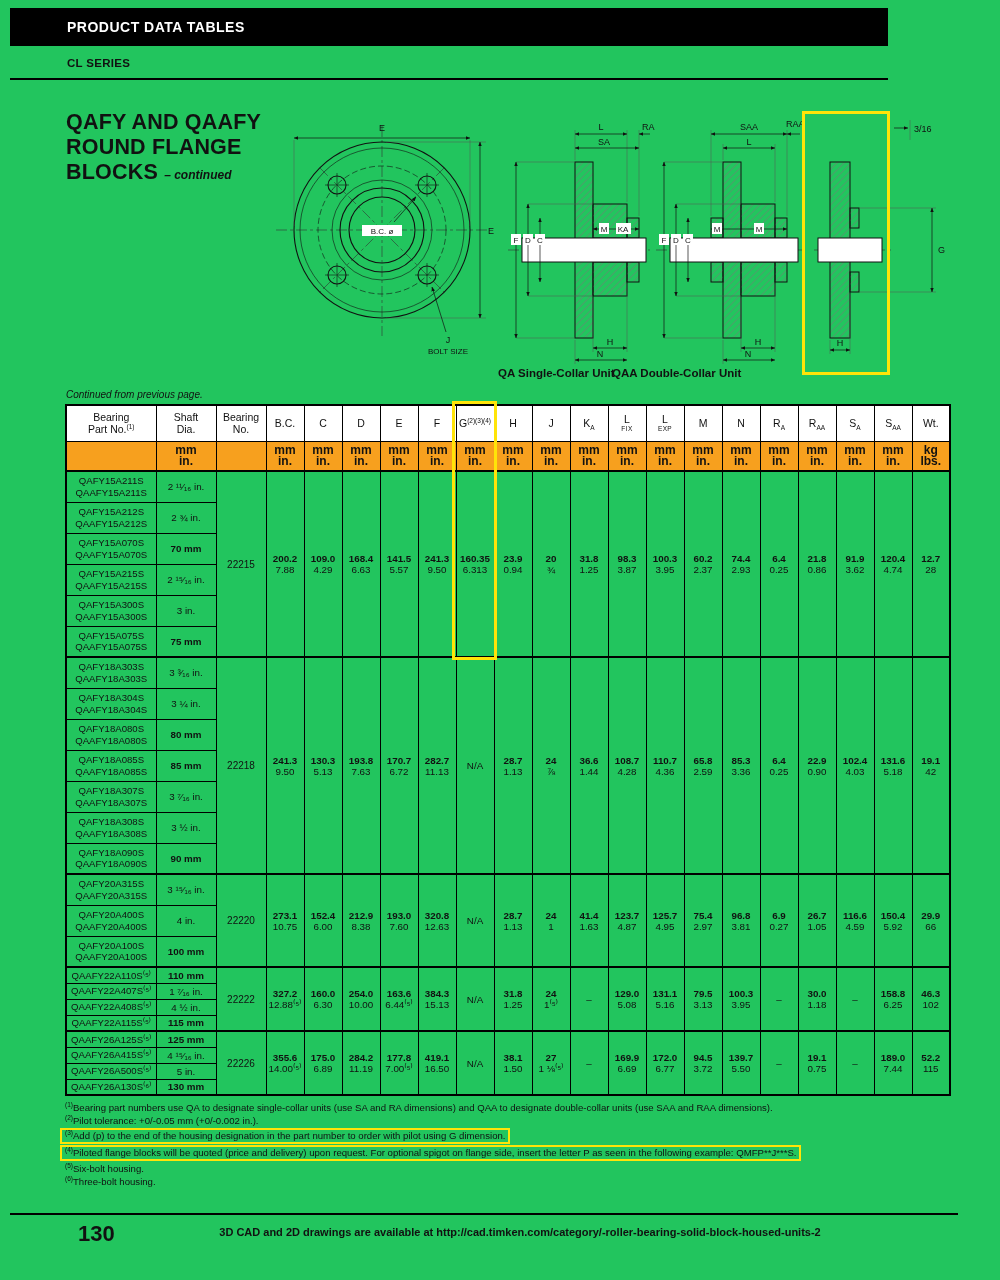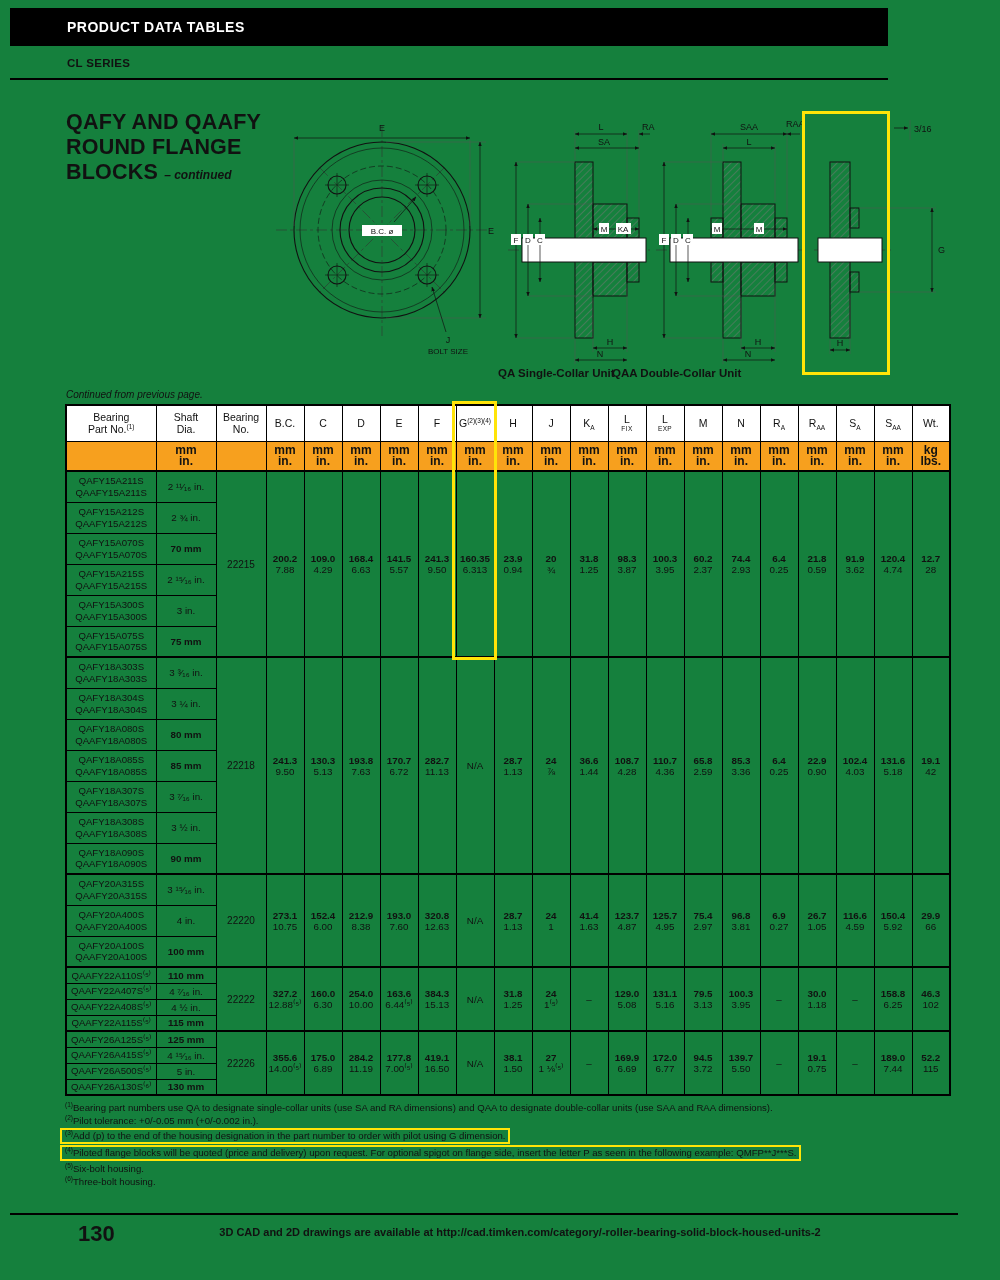--- a/index.html
+++ b/index.html
@@ -1,18 +1,18 @@
 <!DOCTYPE html>
 <html style="--orange: #F7A01E; --yellow: #FFE408;"><head>
 <meta charset="utf-8">
 <style>
   * { margin:0; padding:0; box-sizing:border-box; }
   html,body { background:#e8e8e8; }
   body { font-family:"Liberation Sans", sans-serif; color:#111; }
-  .page { position:relative; width:1000px; height:1280px; background:#15803d; overflow:hidden; margin:0 auto; }
+  .page { position:relative; width:1000px; height:1280px; background:#22c55e; overflow:hidden; margin:0 auto; }
   .abs { position:absolute; }
 
   #black-bar { left:10px; top:8px; width:878px; height:38px; background:#000; color:#fff;
     font-weight:bold; font-size:14px; letter-spacing:.5px; line-height:38px; padding-left:57px; }
   #series { left:67px; top:57px; font-size:11.5px; font-weight:bold; letter-spacing:.3px; }
   #rule1 { left:10px; top:78px; width:878px; height:2px; background:#000; }
 
   #title { left:66px; top:110px; font-size:21.5px; font-weight:bold; line-height:25px; letter-spacing:.2px; }
   #title .cont { font-size:12px; font-style:italic; letter-spacing:0; }
 
@@ -497,21 +497,21 @@
             <td class="val gcell" rowspan="6">
               <div class="b">74.4</div>
               <div>2.93</div>
             </td>
             <td class="val gcell" rowspan="6">
               <div class="b">6.4</div>
               <div>0.25</div>
             </td>
             <td class="val gcell" rowspan="6">
               <div class="b">21.8</div>
-              <div>0.59</div>
+              <div>0.86</div>
             </td>
             <td class="val gcell" rowspan="6">
               <div class="b">91.9</div>
               <div>3.62</div>
             </td>
             <td class="val gcell" rowspan="6">
               <div class="b">120.4</div>
               <div>4.74</div>
             </td>
             <td class="val gcell" rowspan="6">
@@ -828,21 +828,21 @@
             </td>
             <td class="val gcell" rowspan="4">
               <div class="b">46.3</div>
               <div>102</div>
             </td>
           </tr>
           <tr class="r1">
             <td class="part">
               <div>QAAFY22A407S⁽⁵⁾</div>
             </td>
-            <td class="shaft">4 ⁷⁄₁₆ in.</td>
+            <td class="shaft">1 ⁷⁄₁₆ in.</td>
           </tr>
           <tr class="r1">
             <td class="part">
               <div>QAAFY22A408S⁽⁵⁾</div>
             </td>
             <td class="shaft">4 ½ in.</td>
           </tr>
           <tr class="r1 gend">
             <td class="part">
               <div>QAAFY22A115S⁽⁵⁾</div>

